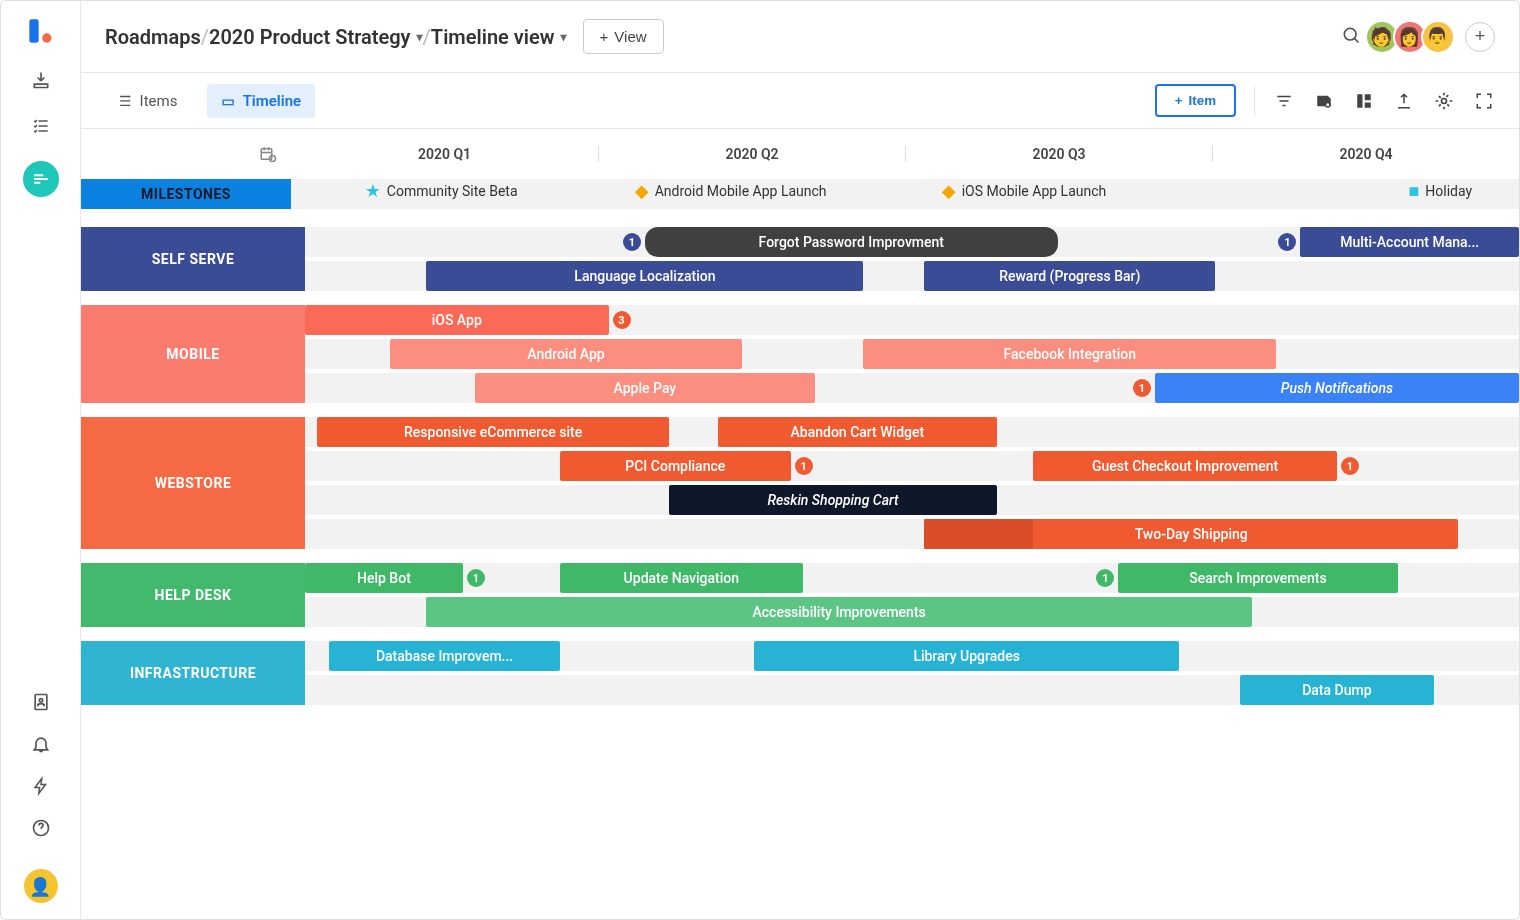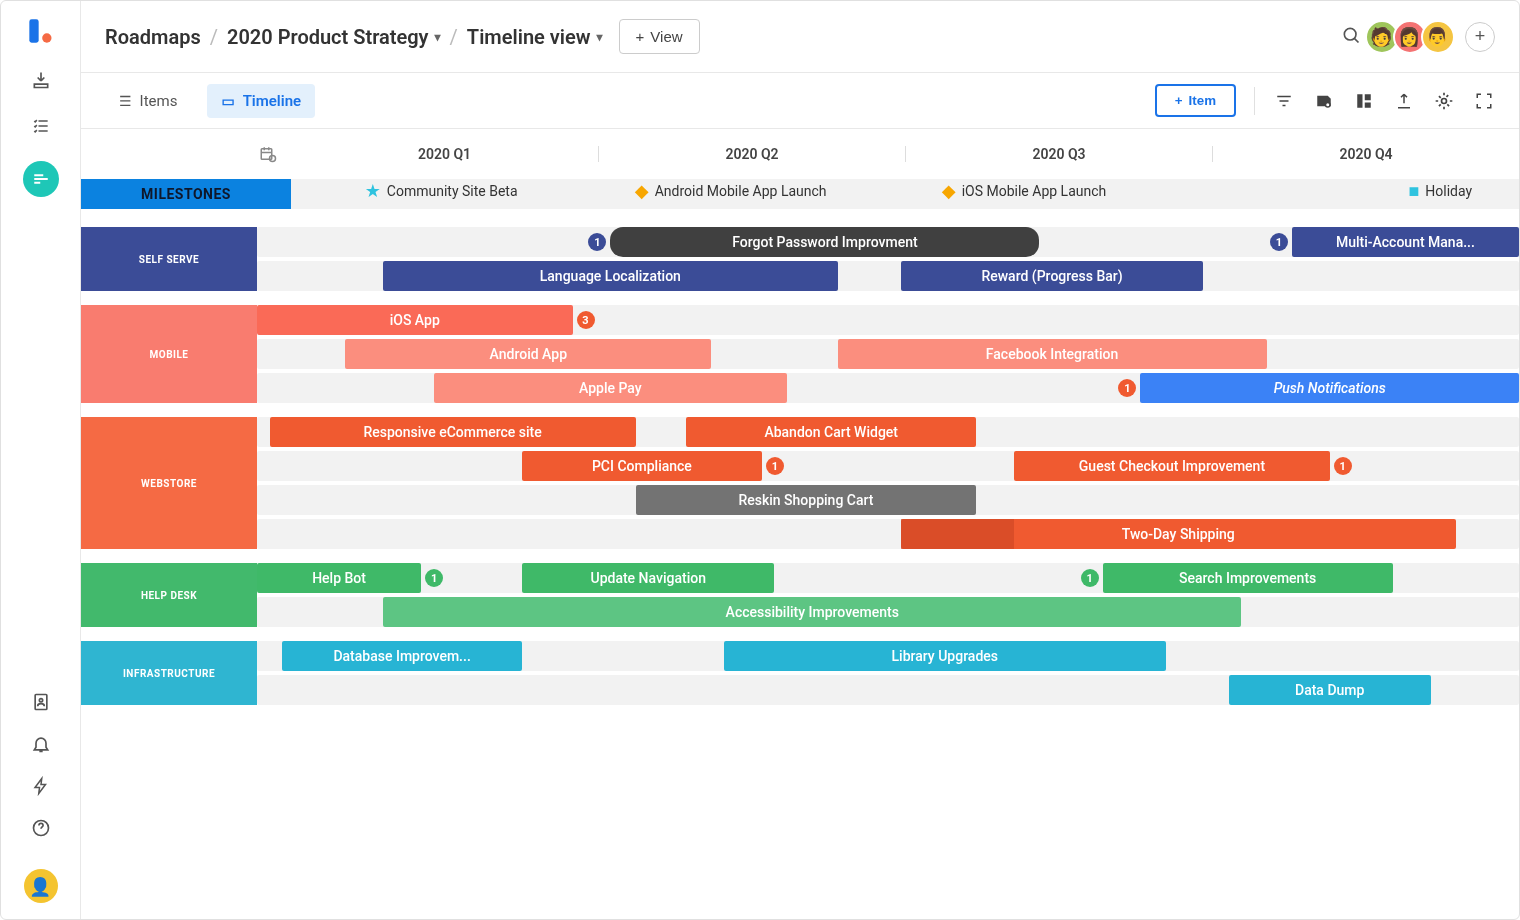--- a/index.html
+++ b/index.html
@@ -13,21 +13,21 @@
 .sidebar .nav-bottom { margin-top: auto; display: flex; flex-direction: column; gap: 20px; align-items: center; }
 .sidebar .nav-icon { width: 22px; height: 22px; color: #555; cursor: pointer; display: flex; align-items: center; justify-content: center; }
 .sidebar .nav-icon.active { background: #1ec7b7; color: #fff; width: 36px; height: 36px; border-radius: 50%; }
 .sidebar .user-avatar { width: 34px; height: 34px; border-radius: 50%; background: #f4c430; margin-top: 10px; display:flex; align-items:center; justify-content:center; font-size:18px; }
 
 
 .main { flex: 1; display: flex; flex-direction: column; }
 
 
 .header { height: 72px; border-bottom: 1px solid #e8e8e8; display: flex; align-items: center; padding: 0 24px; gap: 16px; }
-.breadcrumb { display: flex; align-items: center; gap: 9px; font-size: 20px; color: #333; }
+.breadcrumb { display: flex; align-items: center; gap: 0; font-size: 20px; color: #333; }
 .breadcrumb .crumb { font-weight: 600; cursor: pointer; display: flex; align-items: center; gap: 6px; }
 .breadcrumb .sep { color: #bbb; }
 .chev-down { font-size: 12px; color: #666; }
 .btn-view { border: 1px solid #ccc; border-radius: 4px; padding: 8px 16px; font-size: 15px; color: #444; background: #fff; cursor: pointer; display: flex; align-items: center; gap: 6px; }
 .header-right { margin-left: auto; display: flex; align-items: center; gap: 10px; }
 .search-icon { color: #555; cursor: pointer; }
 .avatars { display: flex; }
 .avatars .av { width: 34px; height: 34px; border-radius: 50%; border: 2px solid #fff; margin-left: -6px; display:flex; align-items:center; justify-content:center; font-size:18px; }
 .av1 { background: #9fc55b; } .av2 { background: #f47373; } .av3 { background: #f5c542; }
 .add-btn { width: 30px; height: 30px; border-radius: 50%; border: 1px solid #ccc; background: #fff; cursor: pointer; font-size: 18px; color: #555; display: flex; align-items: center; justify-content: center; }
@@ -45,21 +45,21 @@
 
 .timeline-wrap { flex: 1; overflow: auto; }
 .timeline { position: relative; }
 .th-row { display: flex; height: 50px; align-items: center; }
 .th-swim { width: 210px; display: flex; align-items: center; justify-content: flex-end; padding-right: 14px; color: #888; }
 .th-grid { flex: 1; display: grid; grid-template-columns: repeat(4, 1fr); position: relative; }
 .th-cell { text-align: center; font-weight: 600; color: #444; border-left: 1px solid #ddd; display: flex; align-items: center; justify-content: center; }
 .th-cell:first-child { border-left: none; }
 
 .swimlane { display: flex; margin-bottom: 14px; }
-.swim-label { width: 176px; display: flex; align-items: center; justify-content: center; color: #fff; font-weight: 700; font-size: 10px; letter-spacing: 0.5px; }
+.swim-label { width: 224px; display: flex; align-items: center; justify-content: center; color: #fff; font-weight: 700; font-size: 14px; letter-spacing: 0.5px; }
 .swim-body { flex: 1; position: relative; }
 .row { height: 30px; background: #f2f2f2; margin-bottom: 4px; position: relative; border-radius: 2px; }
 .row:last-child { margin-bottom: 0; }
 .bar { position: absolute; top: 0; height: 30px; color: #fff; display: flex; align-items: center; justify-content: center; font-size: 14px; font-weight: 500; border-radius: 2px; cursor: pointer; white-space: nowrap; overflow: hidden; padding: 0 8px; }
 .dep-badge { position: absolute; width: 18px; height: 18px; border-radius: 50%; color: #fff; font-size: 11px; font-weight: 700; display: flex; align-items: center; justify-content: center; top: 6px; }
 
 
 .ms-label { width: 210px; background: #0b82e0; color: #0f172a; font-weight: 700; display: flex; align-items: center; justify-content: center; height: 30px; letter-spacing: 0.5px; }
 .ms-body { flex: 1; position: relative; height: 30px; background: #f2f2f2; }
 .milestone { position: absolute; top: 3px; display: flex; align-items: center; gap: 6px; font-size: 14px; color: #333; }
@@ -299,21 +299,21 @@
                   <div class="bar" style="left: 1%; width: 29%; background: rgb(240, 90, 48);">Responsive eCommerce site</div>
                   <div class="bar" style="left: 34%; width: 23%; background: rgb(240, 90, 48);">Abandon Cart Widget</div>
                 </div>
                 <div class="row">
                   <div class="bar" style="left: 21%; width: 19%; background: rgb(240, 90, 48);">PCI Compliance</div>
                   <div class="dep-badge" style="background: rgb(240, 90, 48); left: calc(40% + 4px);">1</div>
                   <div class="bar" style="left: 60%; width: 25%; background: rgb(240, 90, 48);">Guest Checkout Improvement</div>
                   <div class="dep-badge" style="background: rgb(240, 90, 48); left: calc(85% + 4px);">1</div>
                 </div>
                 <div class="row">
-                  <div class="bar" style="left: 30%; width: 27%; background: #737373;">Reskin Shopping Cart</div>
+                  <div class="bar" style="left: 30%; width: 27%; background: #0f172a; font-style: italic;">Reskin Shopping Cart</div>
                 </div>
                 <div class="row">
                   <div class="bar" style="left: 51%; width: 44%; background: rgb(240, 90, 48);">Two-Day Shipping</div>
                   <div class="overlay-ext" style="left: 51%; width: 9%; background: rgb(201, 68, 35);"></div>
                 </div>
               </div>
             </div>
             <div class="swimlane">
               <div class="swim-label c-helpdesk">HELP DESK</div>
               <div class="swim-body">

